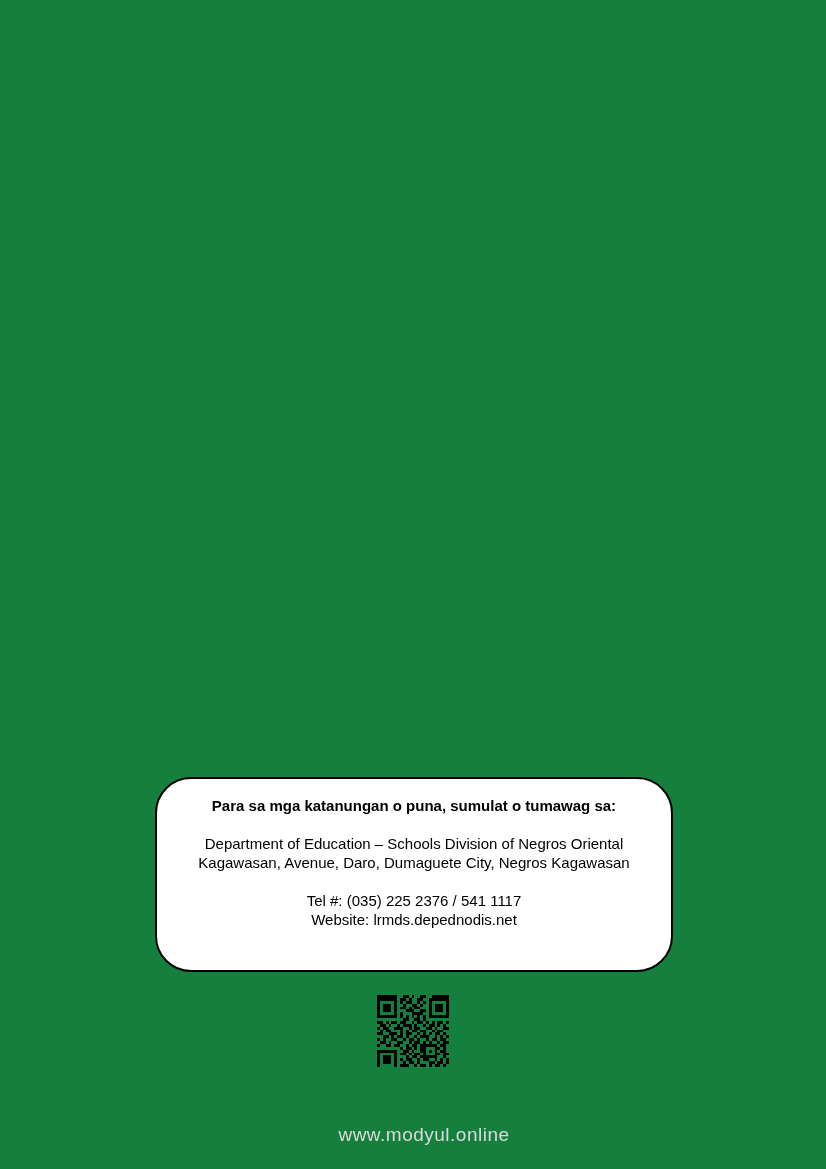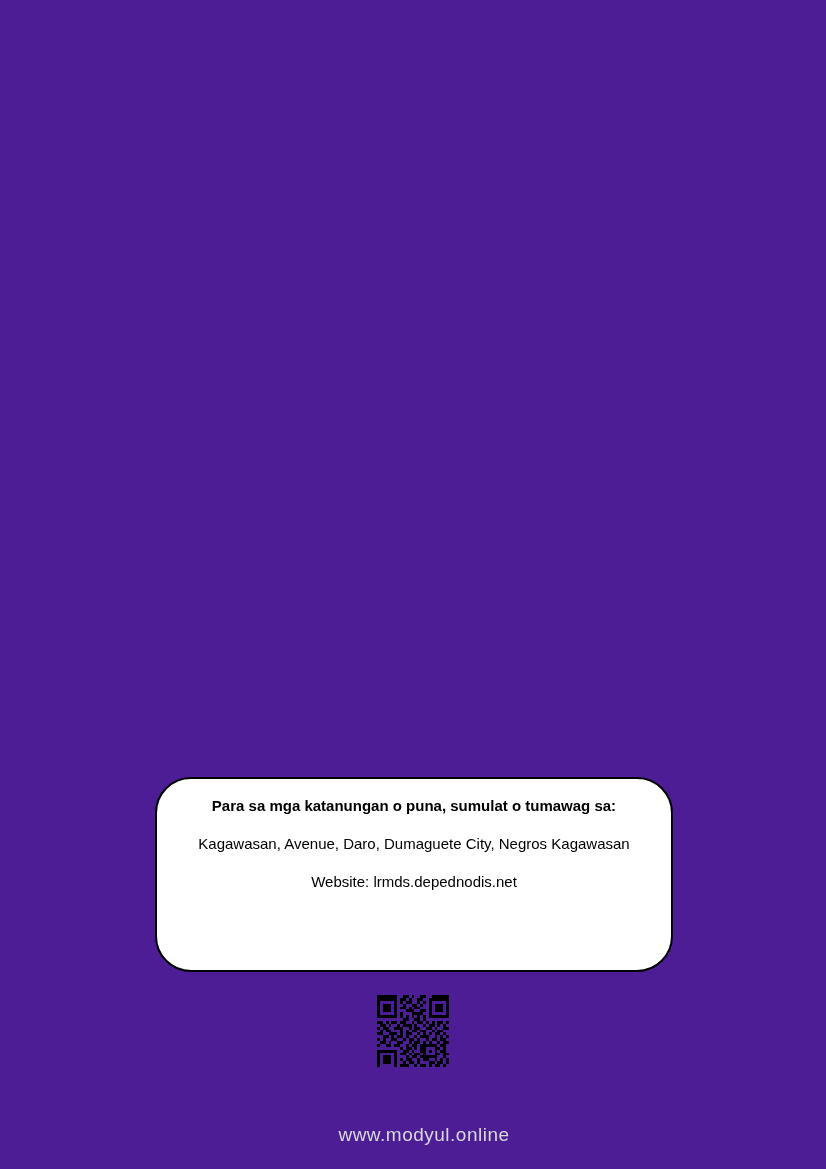--- a/index.html
+++ b/index.html
@@ -4,21 +4,21 @@
 <style>
   html, body {
     margin: 0;
     padding: 0;
     background: #ffffff;
   }
   .page {
     position: relative;
     width: 826px;
     height: 1169px;
-    background: #4c1d95;
+    background: #15803d;
     overflow: hidden;
     font-family: "Liberation Sans", sans-serif;
     color: #000000;
   }
   .contact-box {
     position: absolute;
     left: 155px;
     top: 777px;
     width: 514px;
     height: 191px;
@@ -67,24 +67,26 @@
 </style>
 </head>
 <body>
 
 <div class="page">
 
   <div class="contact-box" style="border-color: rgb(0, 0, 0);">
     <div class="heading">Para sa mga katanungan o puna, sumulat o tumawag sa:</div>
 
     <div class="block">
+      <div>Department of Education – Schools Division of Negros Oriental</div>
       <div>Kagawasan, Avenue, Daro, Dumaguete City, Negros Kagawasan</div>
     </div>
 
     <div class="block">
+      <div>Tel #: (035) 225 2376 / 541 1117</div>
       <div>Website: lrmds.depednodis.net</div>
     </div>
   </div>
 
   <div class="qr-wrap">
     <svg id="qr-svg" viewBox="0 0 25 25" xmlns="http://www.w3.org/2000/svg">
         <rect x="0" y="0" width="1" height="1" fill="#000000"></rect>
         <rect x="1" y="0" width="1" height="1" fill="#000000"></rect>
         <rect x="2" y="0" width="1" height="1" fill="#000000"></rect>
         <rect x="3" y="0" width="1" height="1" fill="#000000"></rect>

